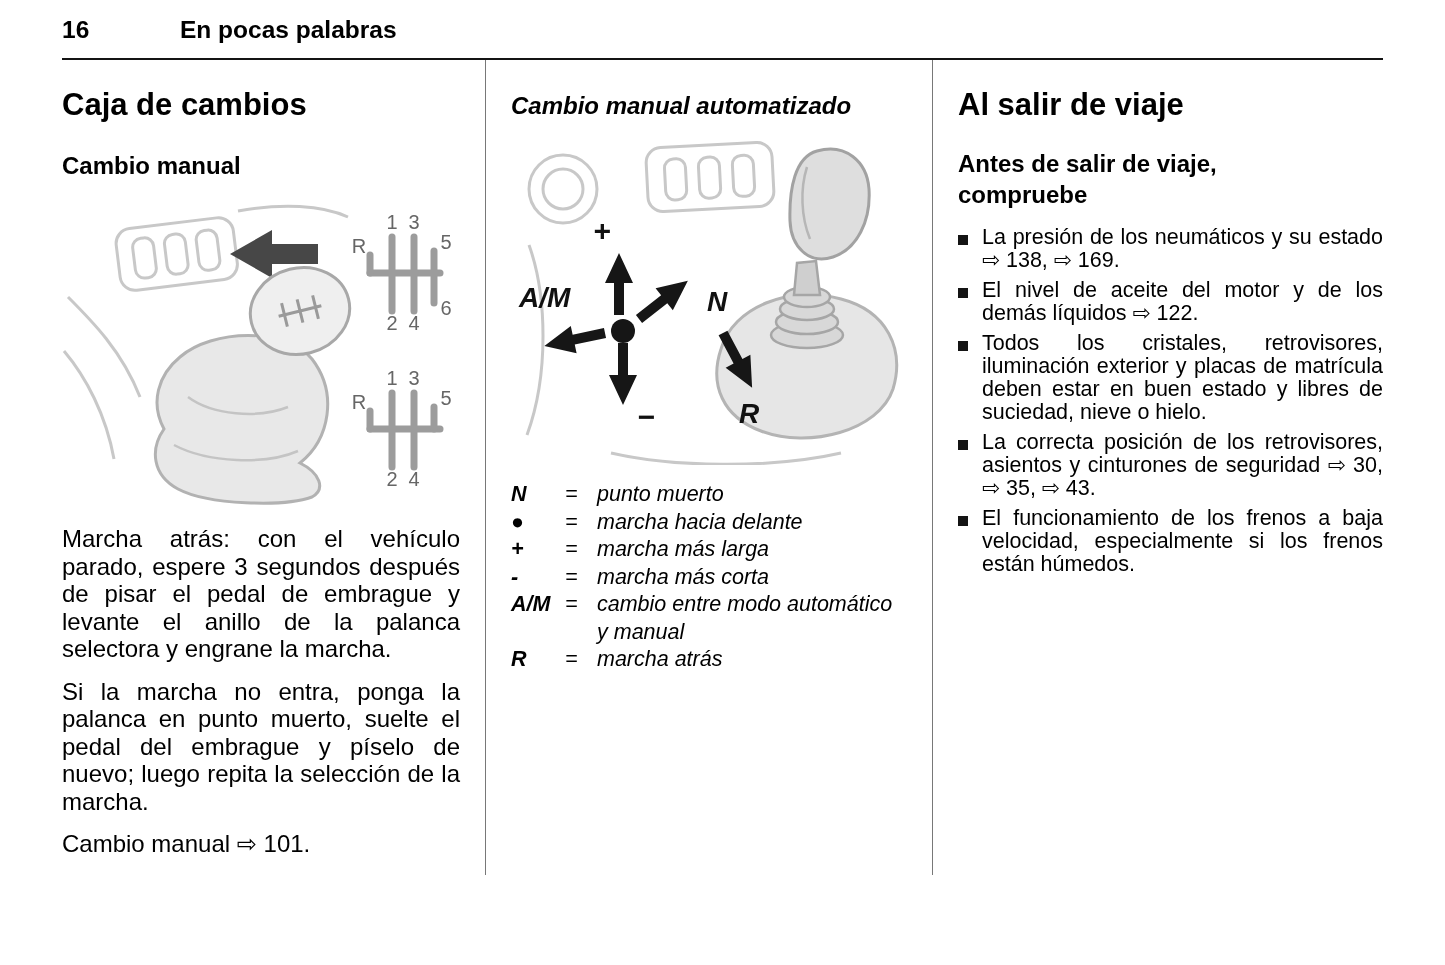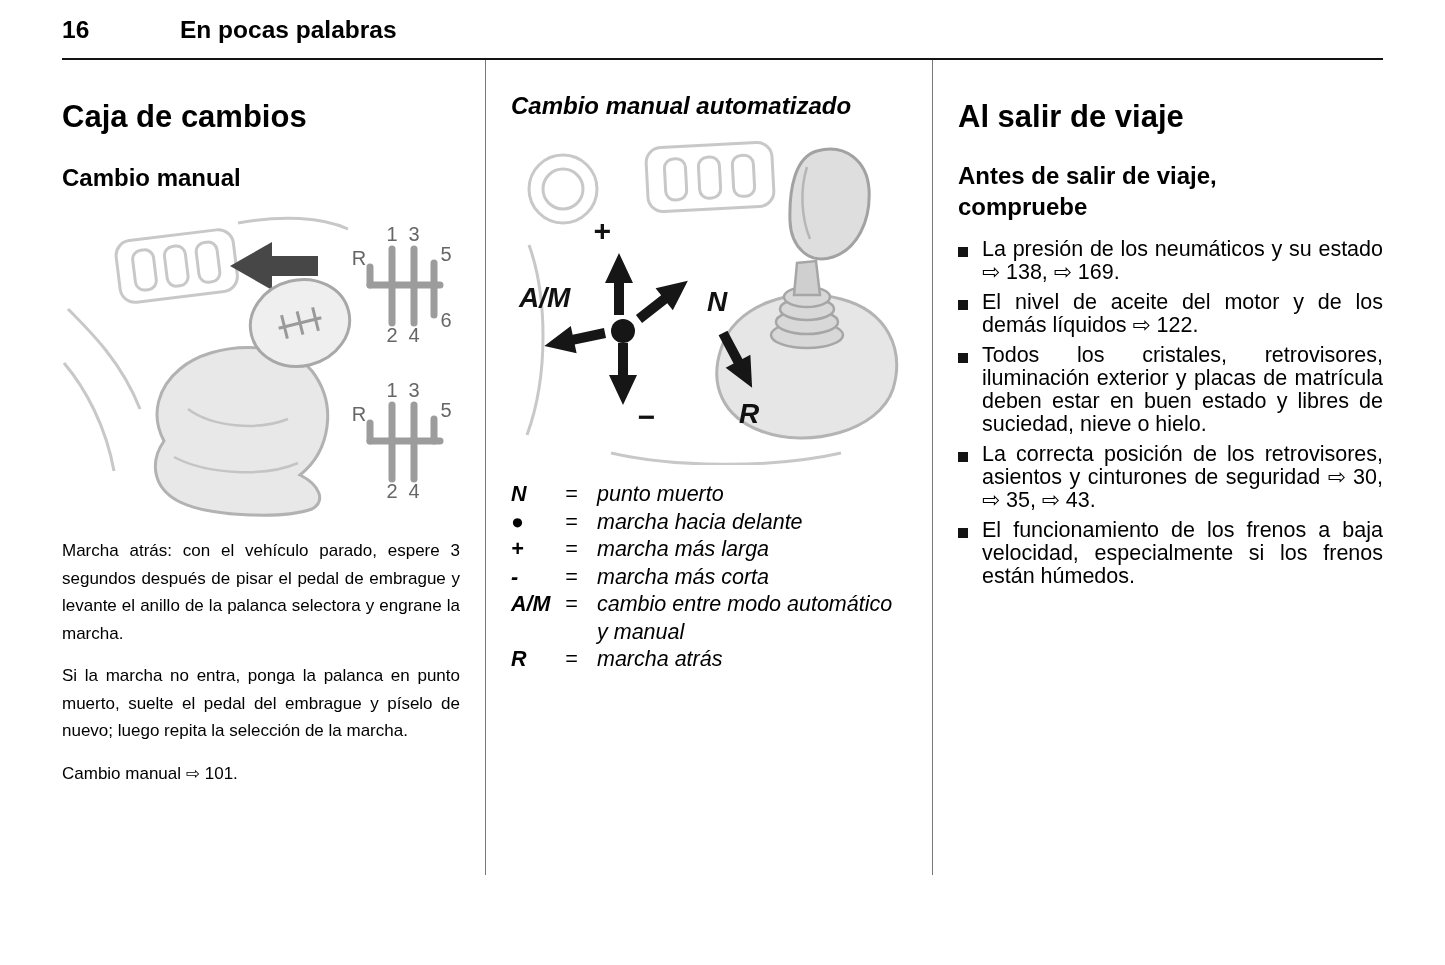--- a/index.html
+++ b/index.html
@@ -13,29 +13,29 @@
 
   .header { display: flex; align-items: baseline; font-weight: bold; font-size: 24.5px; }
   .header .pagenum { width: 118px; }
   .rule { height: 2px; background: #141414; margin-top: 14px; }
 
   .columns { display: grid; grid-template-columns: 423px 447px 1fr; min-height: 815px; }
   .col1 { padding-right: 25px; }
   .col2 { border-left: 1.5px solid #787878; padding: 0 25px; font-style: italic; }
   .col3 { border-left: 1.5px solid #787878; padding-left: 25px; }
 
-  h1 { font-size: 31px; margin: 40px 0 0 0; font-weight: bold; line-height: 34px; }
+  h1 { font-size: 31px; margin: 28px 0 0 0; font-weight: bold; line-height: 34px; }
   h2.sub { font-size: 24px; margin: 28px 0 0 0; font-weight: bold; line-height: 31px; }
   .col2 h2.sub { margin-top: 30px; }
   .col3 h2.sub { margin-top: 26px; max-width: 330px; }
 
   figure { margin: 20px 0 0 0; padding: 0; }
   .col2 figure { margin-top: 14px; }
 
-  p { font-size: 17px; line-height: 27.5px; margin: 15px 0 0 0; text-align: justify; }
+  p { font-size: 24px; line-height: 27.5px; margin: 15px 0 0 0; text-align: justify; }
   p.ref { text-align: left; }
 
   .legend { margin-top: 12px; font-size: 21.5px; line-height: 27.5px; }
   .legend-row { display: grid; grid-template-columns: 54px 32px 1fr; }
   .legend-sym { font-weight: bold; }
 
   ul.bullets { list-style: none; margin: 16px 0 0 0; padding: 0; font-size: 21.5px; line-height: 23px; }
   ul.bullets li { display: grid; grid-template-columns: 24px 1fr; margin-bottom: 7px; }
   .sq { width: 10px; height: 10px; background: #141414; margin-top: 9px; }
   .btxt { text-align: justify; }

